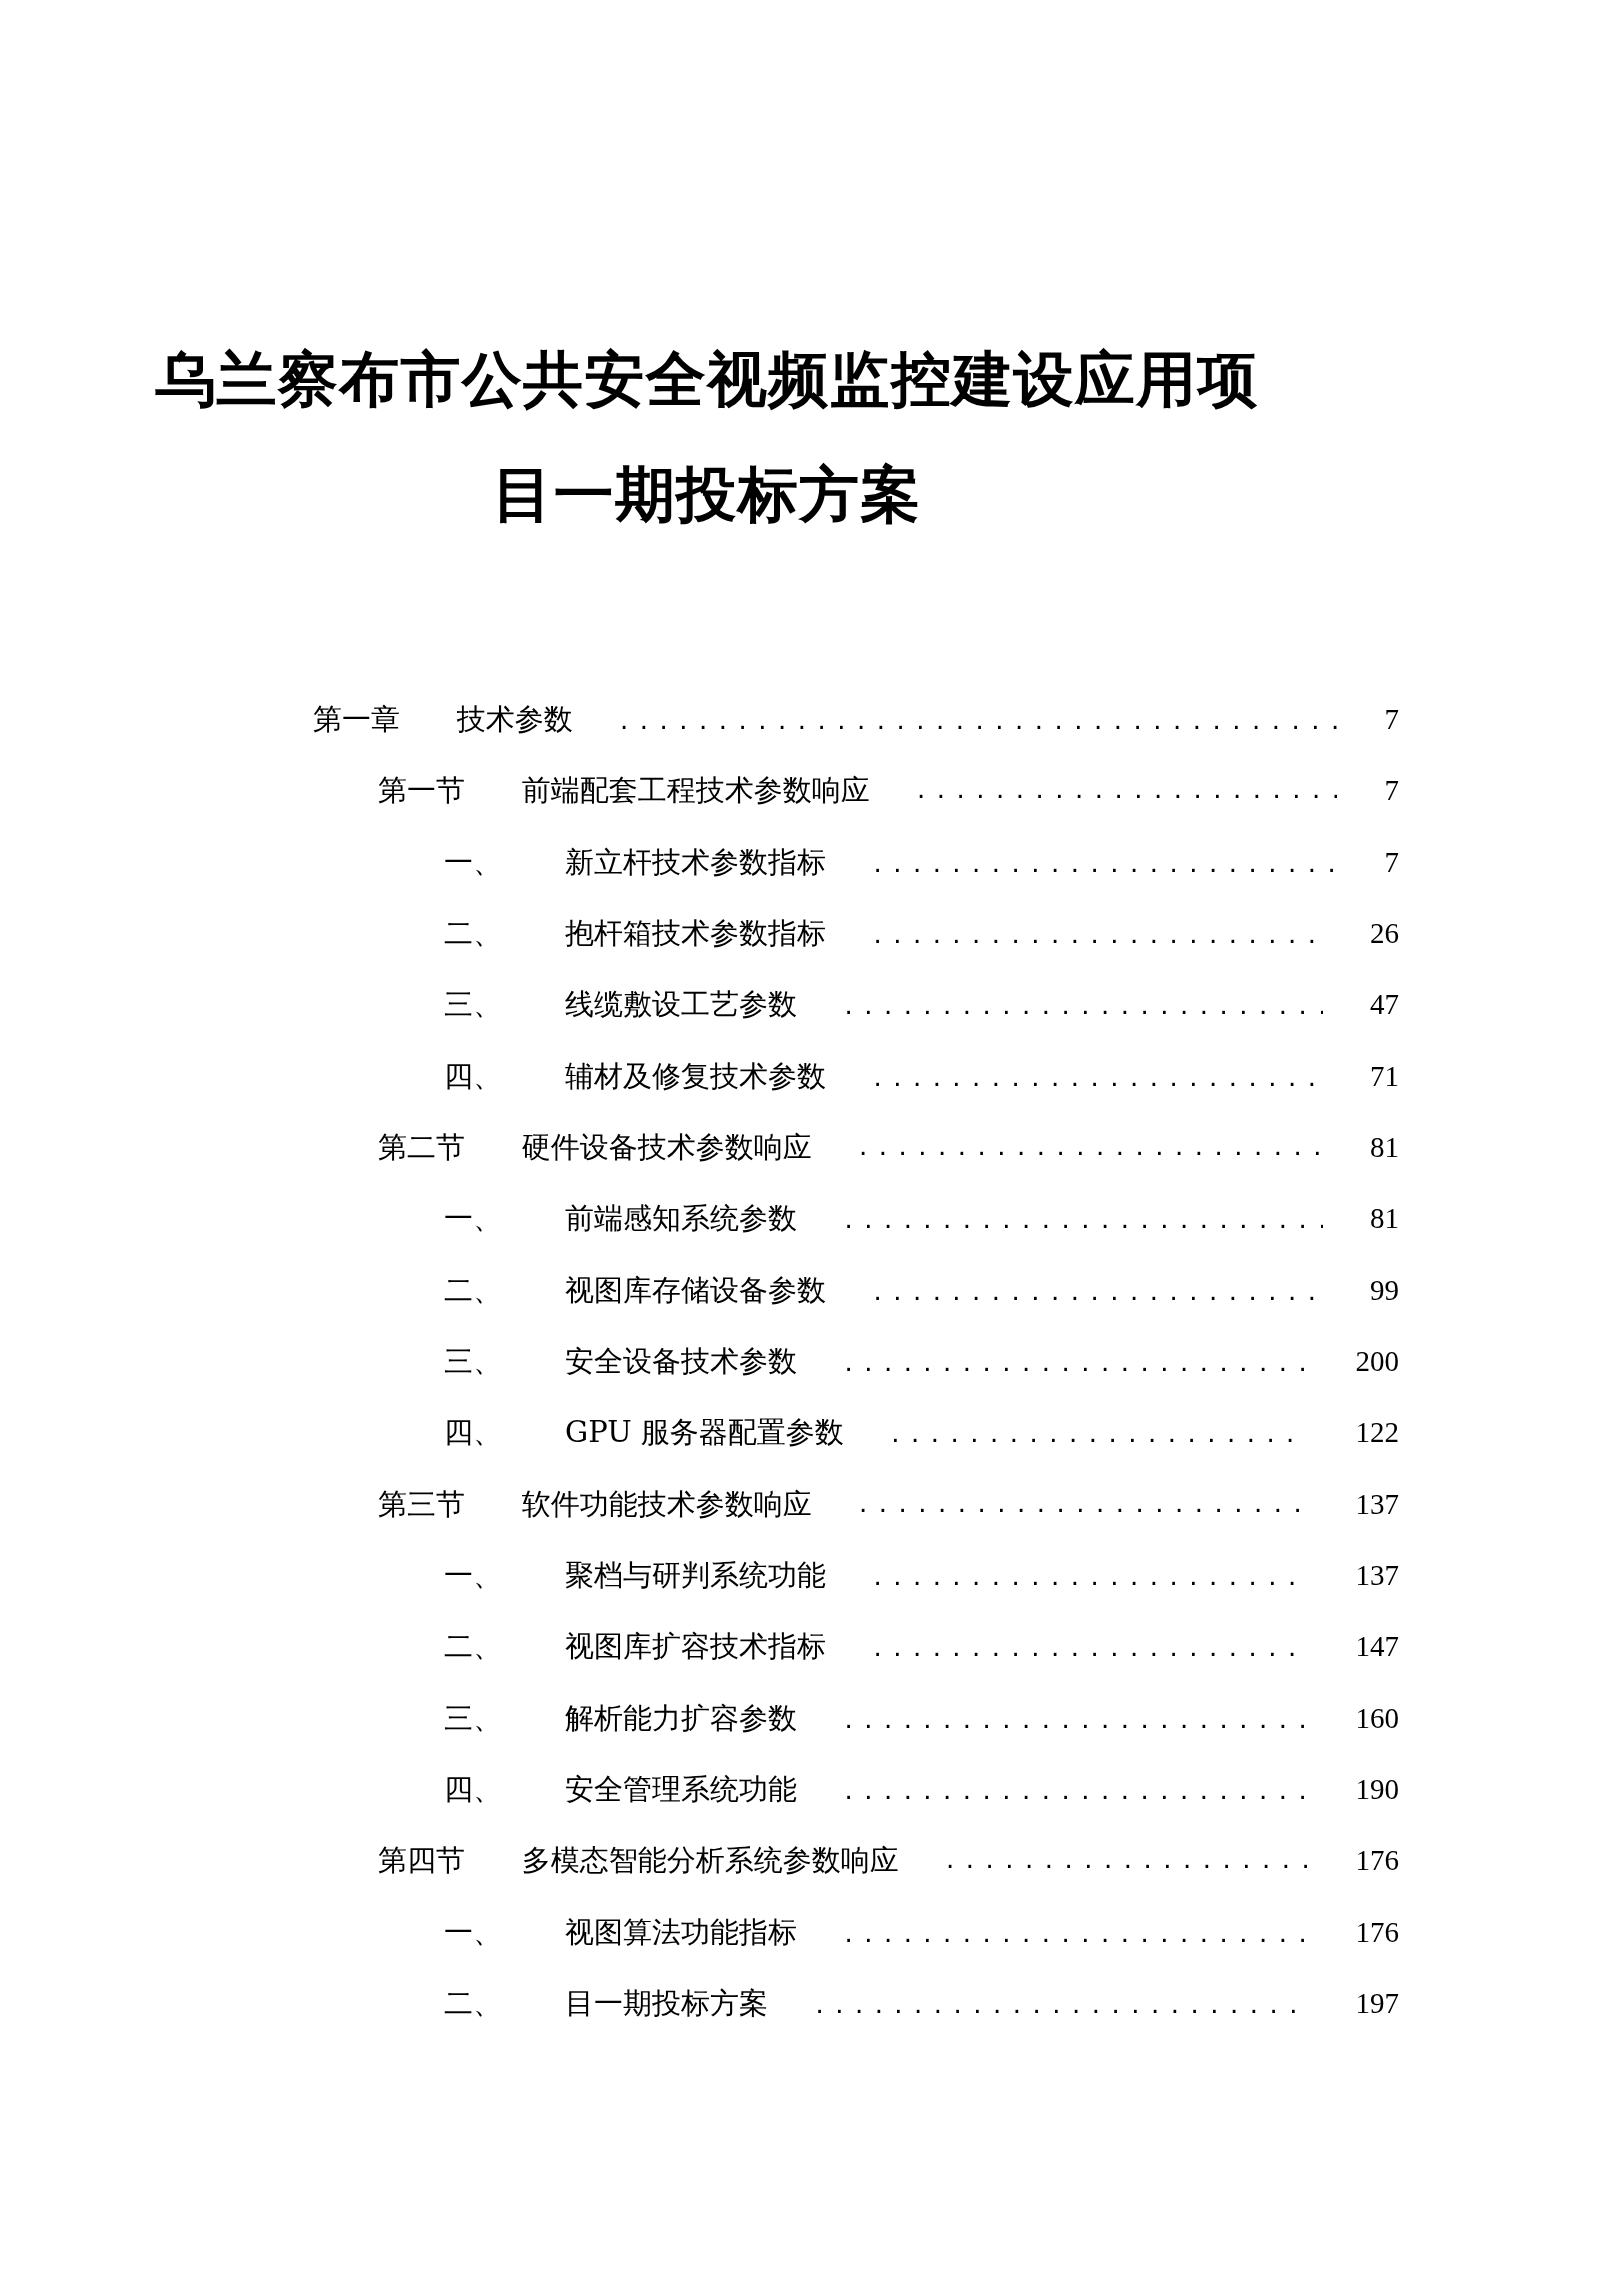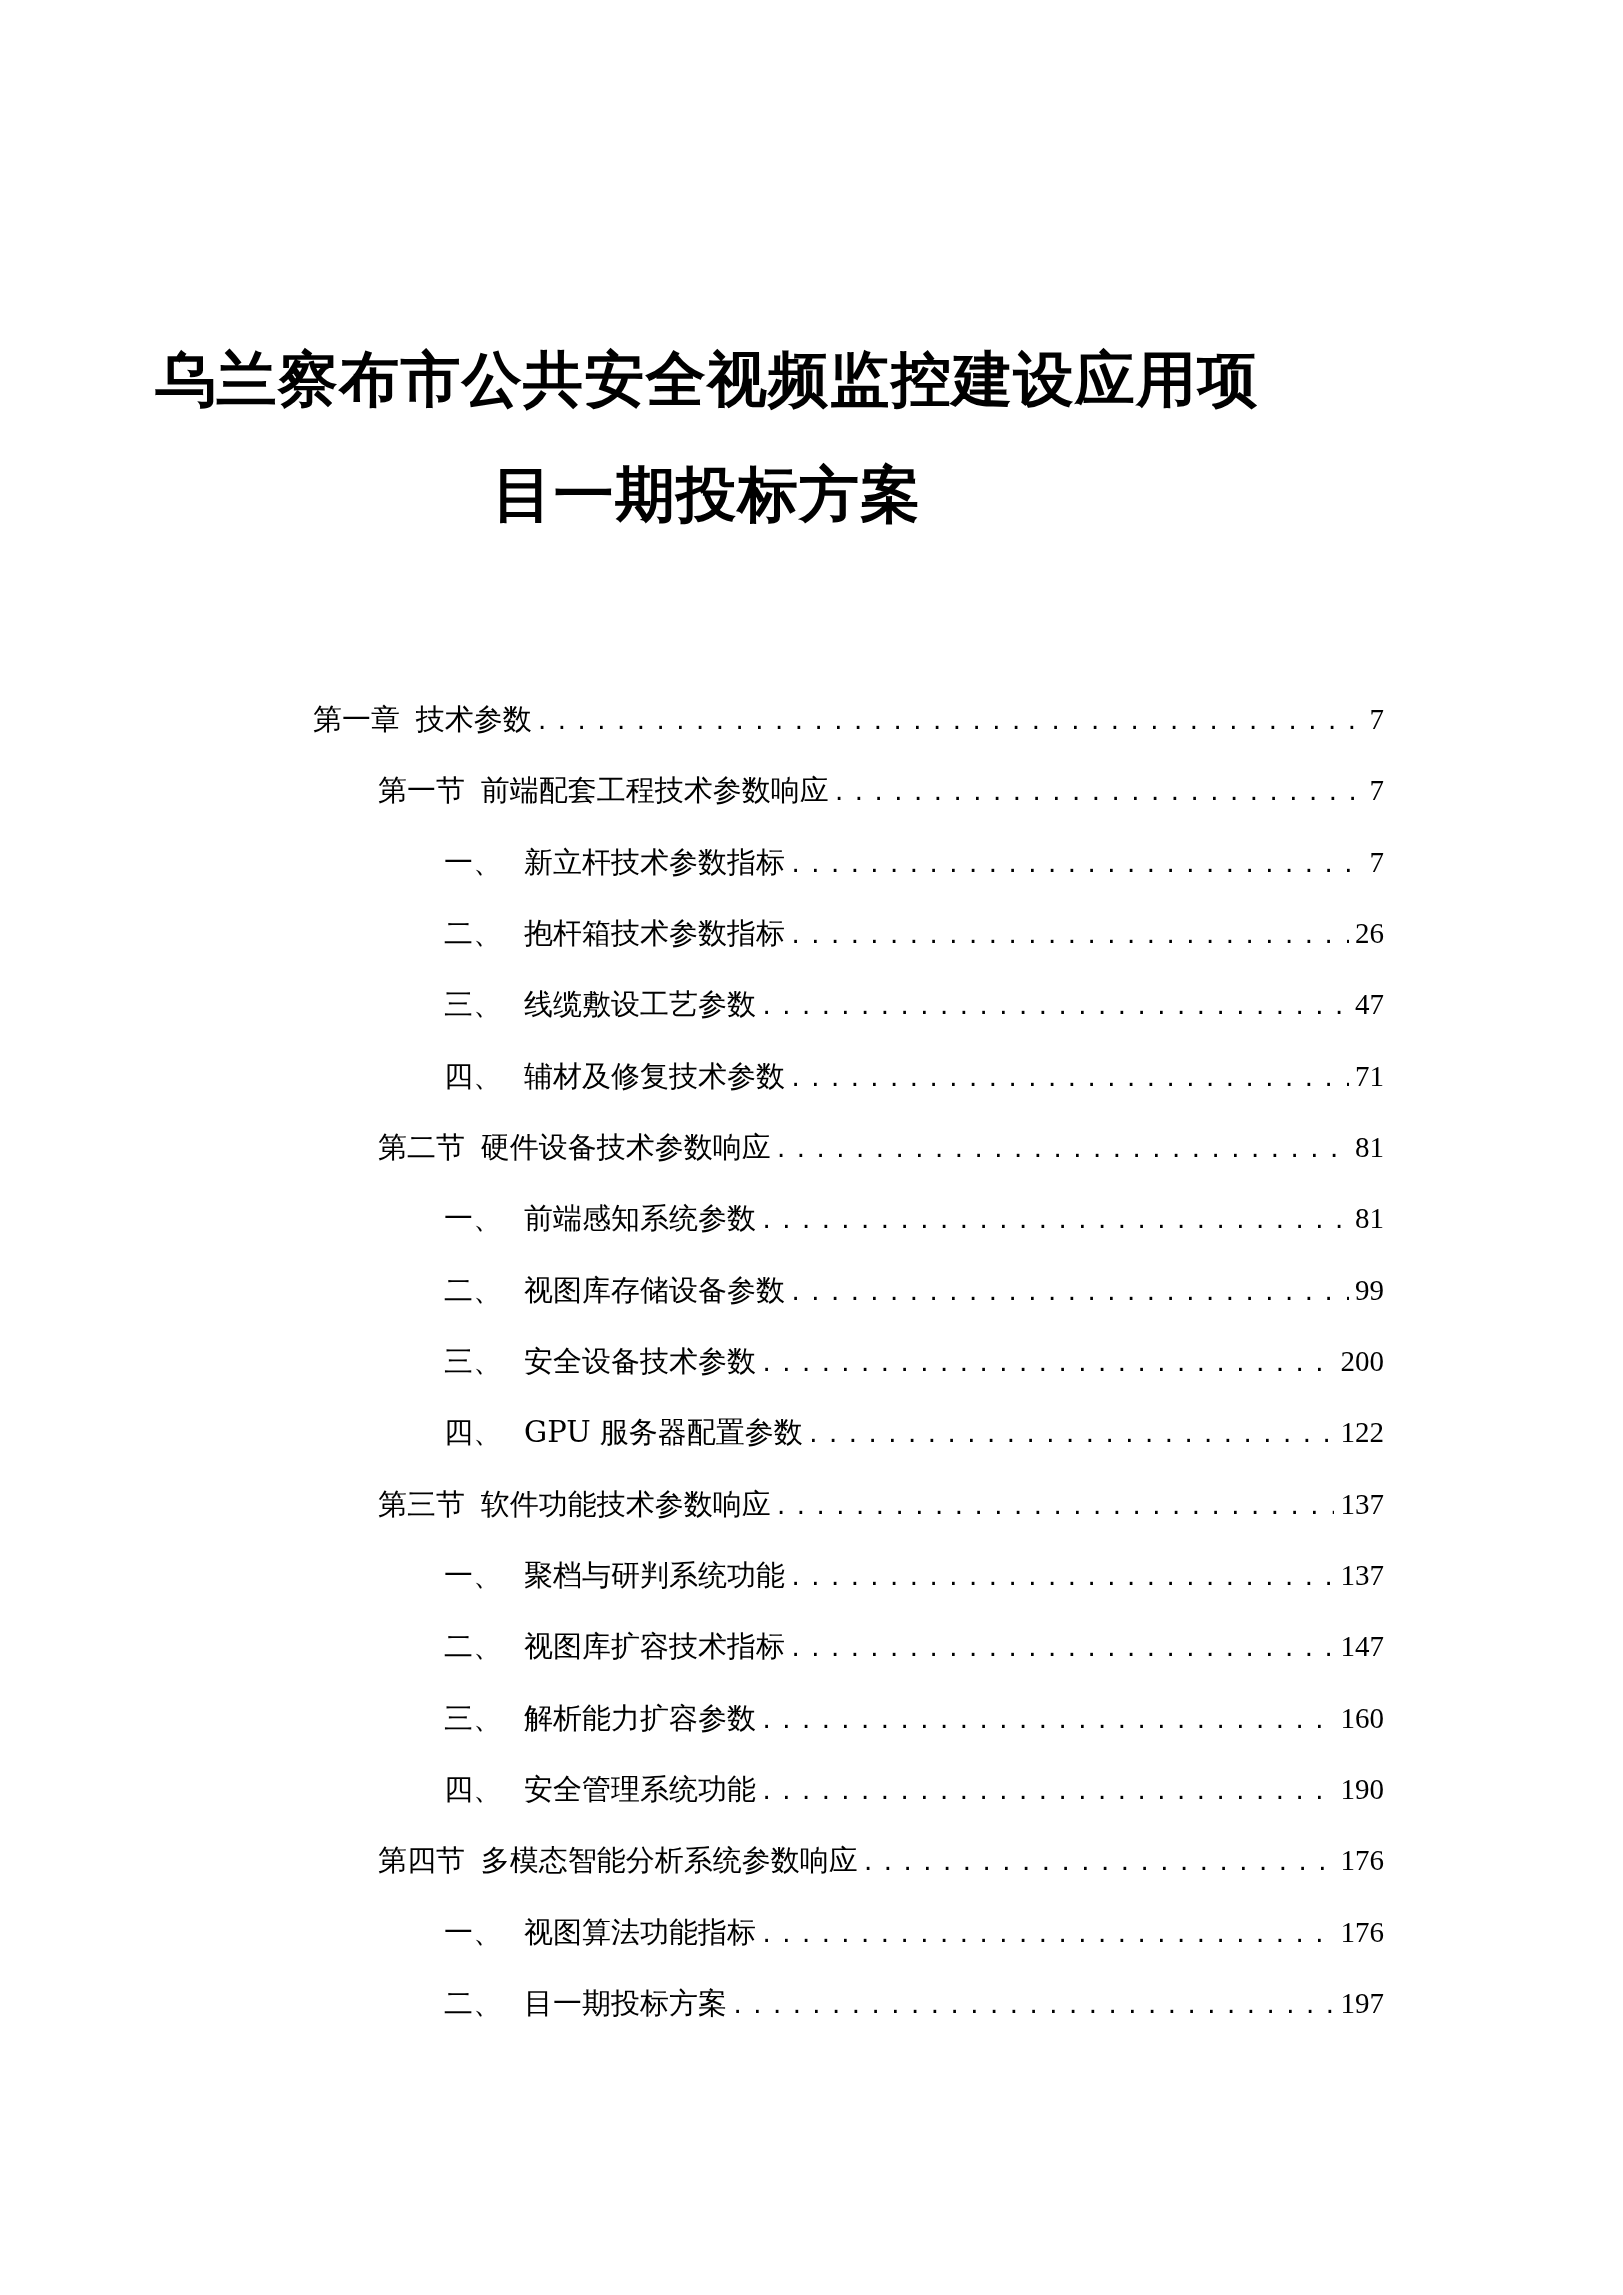--- a/index.html
+++ b/index.html
@@ -4,24 +4,24 @@
 <style>
   html, body { margin: 0; padding: 0; background: #ffffff; }
   body { width: 1623px; height: 2295px; position: relative; overflow: hidden;
          font-family: "DejaVu Serif", "Liberation Serif", serif; color: #000; }
   .title { position: absolute; left: 0; width: 1414px; text-align: center;
            font-family: "DejaVu Sans", "Liberation Sans", sans-serif; font-weight: bold;
            font-size: 60px; letter-spacing: 1.3px; }
   .title.l1 { top: 340px; }
   .title.l2 { top: 455px; }
   .toc { position: absolute; left: 0; top: 700px; width: 1623px; }
-  .row { position: absolute; display: flex; align-items: baseline; right: 239px;
-         font-size: 29px; height: 39px; line-height: 39px; white-space: nowrap; }
+  .row { position: absolute; display: flex; align-items: baseline; right: 224px;
+         font-size: 29px; height: 39px; line-height: 39px; white-space: nowrap; gap: 41px; }
   .row.lvl0 { left: 313px; }
-  .row.lvl1 { left: 378px; }
+  .row.lvl1 { left: 378px; align-items: flex-end; }
   .row.lvl2 { left: 444px; }
   .num { display: inline-block; }
   .lvl0 .num, .lvl1 .num { margin-right: 15.7px; }
   .lvl2 .num { width: 80px; }
   .lbl { display: inline-block; }
   .dots { flex: 1; overflow: hidden; margin: 0 6.5px 0 3.9px; letter-spacing: 6.5px;
           font-family: "DejaVu Sans Mono", monospace; font-size: 22px; }
   .dots::before { content: "........................................................................................................................"; }
   .pg { display: inline-block; font-family: "Liberation Serif", serif; }
 </style>

